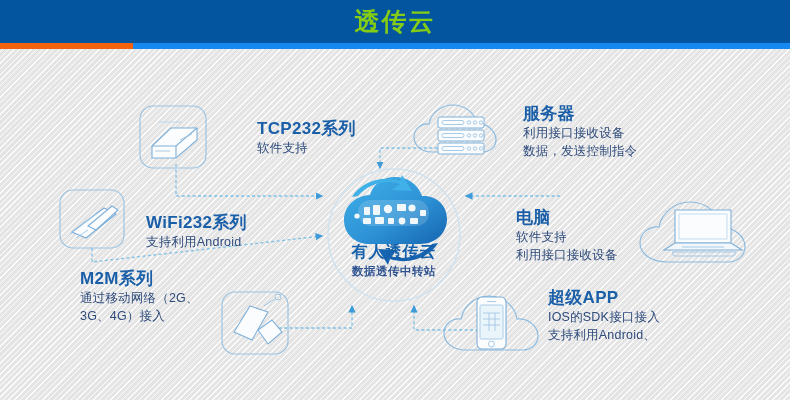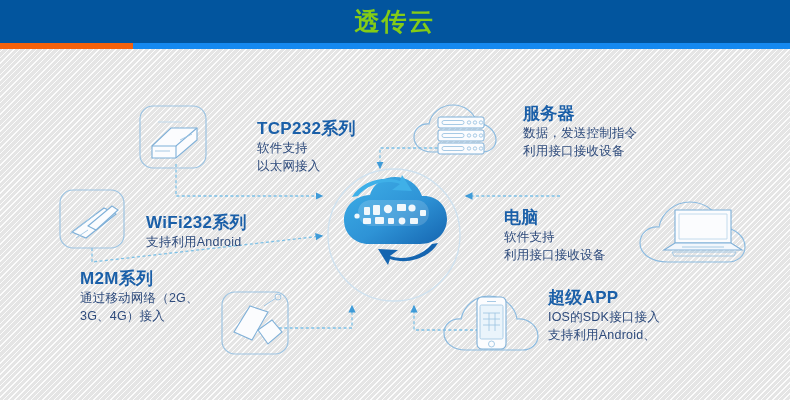--- a/index.html
+++ b/index.html
@@ -213,45 +213,48 @@
         <circle cx="357" cy="216" r="2.6"></circle>
       </g>
 
       <path d="M358,196 C368,184 386,179 400,184 L392,190 L412,191 L402,175 L400,181
                C382,175 361,182 352,197 Z" fill="#3fb0e8"></path>
       <path d="M432,244 C422,256 404,261 390,256 L398,250 L378,249 L388,265 L390,259
                C408,265 429,258 438,243 Z" fill="#1565b0"></path>
     </g>
   </svg>
 
+  <div class="center-wrap">
+    <div class="center-label">有人透传云</div>
+    <div class="center-sub">数据透传中转站</div>
+  </div>
 
   <div class="node-text" style="left:226px;top:118px;margin-left:31px;">
     <div class="node-title">TCP232系列</div>
     <div class="node-sub">软件支持</div>
-    <div class="node-sub">以太网接入</div>
   </div>
 
   <div class="node-text" style="left:146px;top:212px;">
     <div class="node-title">WiFi232系列</div>
     <div class="node-sub">支持利用Android</div>
   </div>
 
   <div class="node-text" style="left:80px;top:268px;">
     <div class="node-title">M2M系列</div>
     <div class="node-sub">通过移动网络（2G、</div>
     <div class="node-sub">3G、4G）接入</div>
   </div>
 
   <div class="node-text" style="left:523px;top:103px;font-family:Liberation Serif, serif;">
     <div class="node-title">服务器</div>
+    <div class="node-sub">利用接口接收设备</div>
     <div class="node-sub">数据，发送控制指令</div>
-    <div class="node-sub">利用接口接收设备</div>
-  </div>
-
-  <div class="node-text" style="left:504px;top:207px;">
+  </div>
+
+  <div class="node-text" style="left:516px;top:207px;">
     <div class="node-title">电脑</div>
     <div class="node-sub">软件支持</div>
     <div class="node-sub">利用接口接收设备</div>
   </div>
 
   <div class="node-text" style="left:548px;top:287px;">
     <div class="node-title">超级APP</div>
     <div class="node-sub">IOS的SDK接口接入</div>
     <div class="node-sub">支持利用Android、</div>
   </div>

